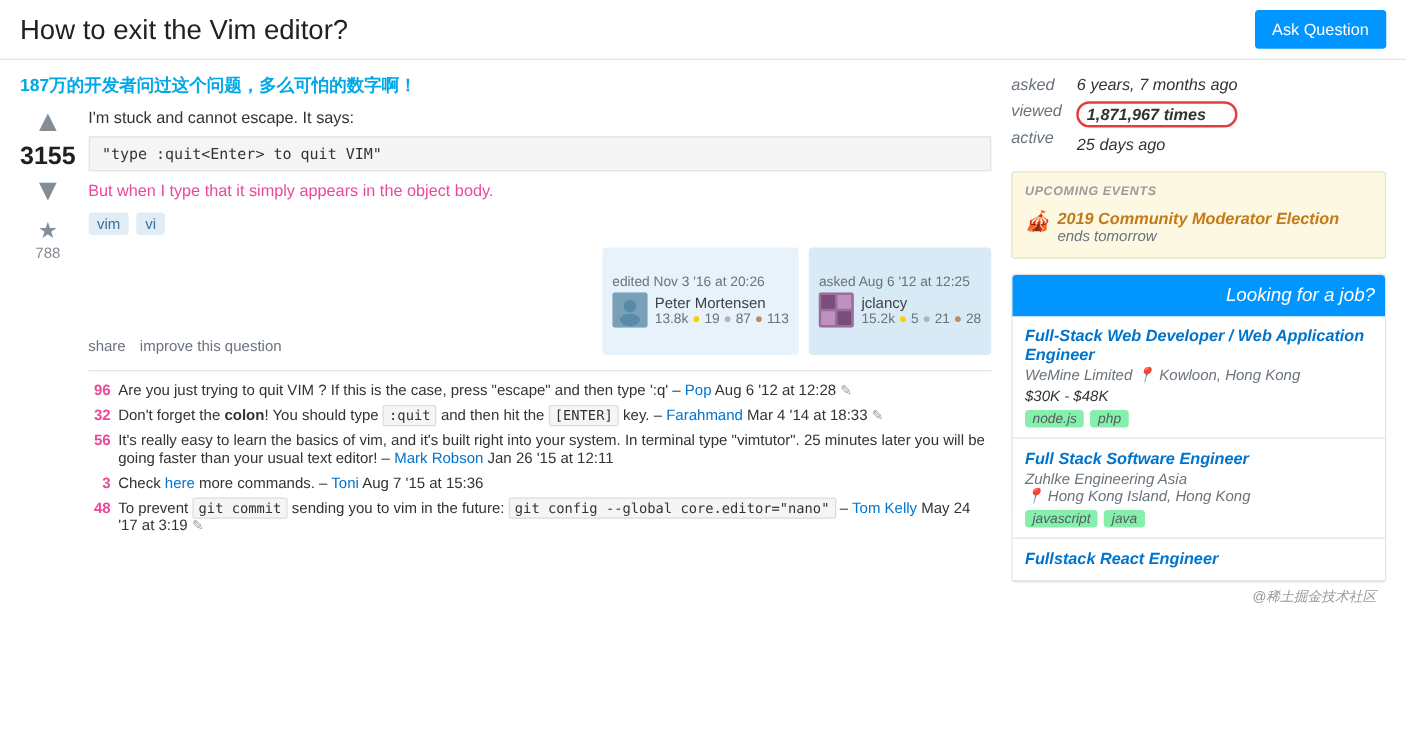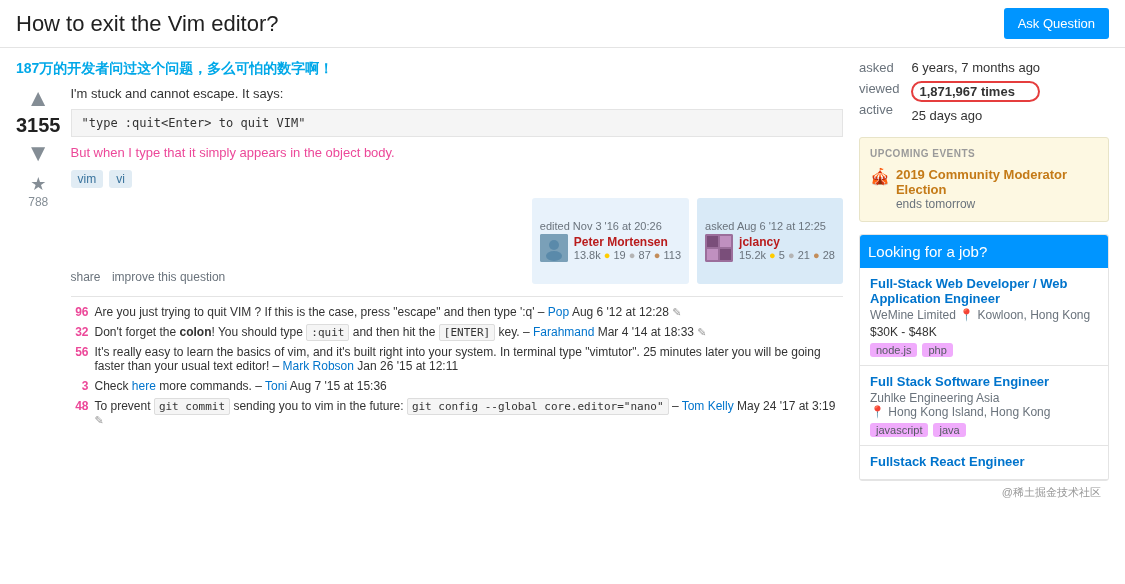--- a/index.html
+++ b/index.html
@@ -151,23 +151,23 @@
       border-radius: 2px;
       overflow: hidden;
       display: flex;
       align-items: center;
       justify-content: center;
       font-size: 10px;
     }
     .avatar.edited { background: #7aa0b8; }
     .avatar.asker { background: #9b6e9b; }
     .user-info a {
-      color: #b91c1c;
+      color: #404040;
       text-decoration: none;
-      font-weight: bold;
+      font-weight: normal;
       font-size: 12px;
     }
     .user-badges {
       font-size: 11px;
       color: #6a737c;
     }
     .badge-gold::before { content: "●"; color: #ffcc00; }
     .badge-silver::before { content: "●"; color: #b4b4b4; }
     .badge-bronze::before { content: "●"; color: #c38d5a; }
 
@@ -216,22 +216,23 @@
       color: #0074cc;
       font-size: 12px;
       cursor: pointer;
       text-decoration: none;
       display: block;
       margin-top: 4px;
     }
 
     
     .sidebar {
-      width: 250px;
+      width: 300px;
       flex-shrink: 0;
+      font-style: italic;
     }
     .stats-labels {
       display: flex;
       flex-direction: column;
       gap: 6px;
       color: #6a737c;
     }
     .stats-values {
       display: flex;
       flex-direction: column;
@@ -282,21 +283,21 @@
     }
 
     .job-section {
       background: #fff;
       border: 1px solid #e4e4e4;
       border-radius: 3px;
     }
     .job-header {
       background: #0095ff;
       color: #fff;
-      text-align: left;
+      text-align: right;
       padding: 8px;
       font-size: 15px;
       border-radius: 3px 3px 0 0;
     }
     .job-item {
       padding: 8px 10px;
       border-bottom: 1px solid #e4e4e4;
     }
     .job-title {
       color: #0074cc;
@@ -319,21 +320,21 @@
       color: #333;
       margin: 3px 0;
     }
     .job-tags {
       display: flex;
       gap: 5px;
       flex-wrap: wrap;
       margin-top: 4px;
     }
     .job-tag {
-      background: #f0abfc;
+      background: #86efac;
       color: #535a60;
       border-radius: 3px;
       padding: 1px 6px;
       font-size: 11px;
     }
 
     .watermark {
       text-align: right;
       font-size: 11px;
       color: #999;

